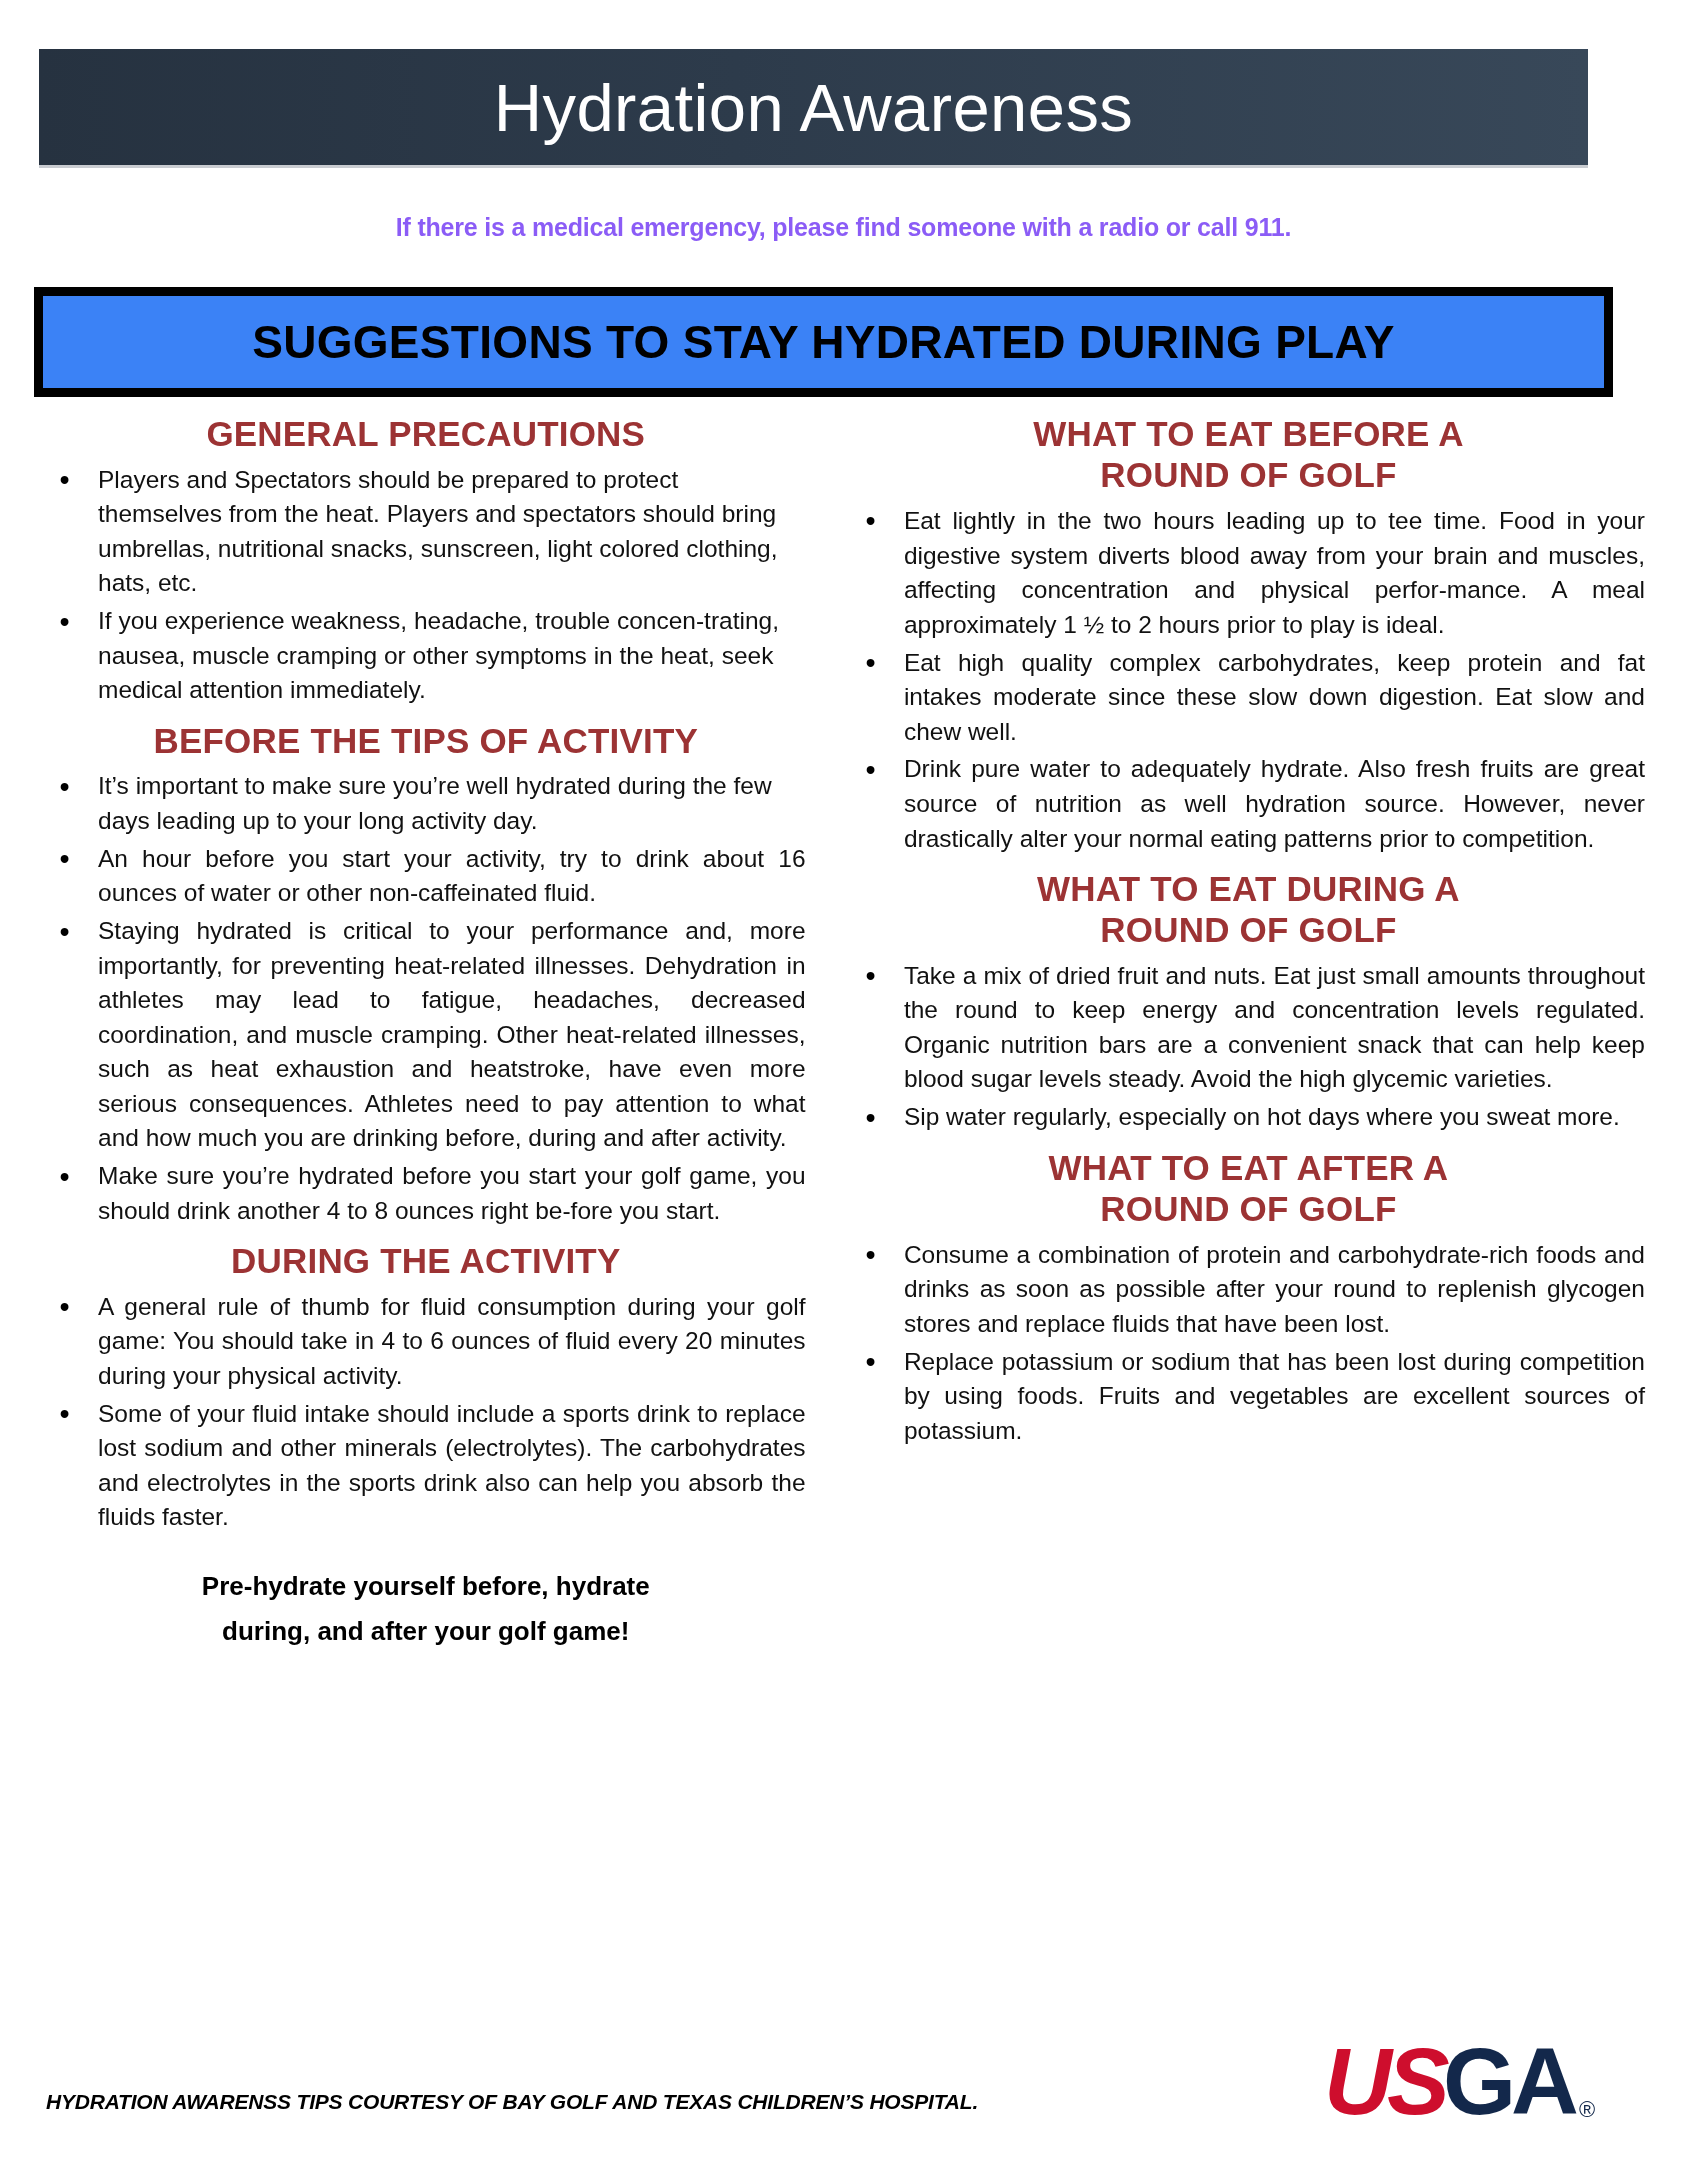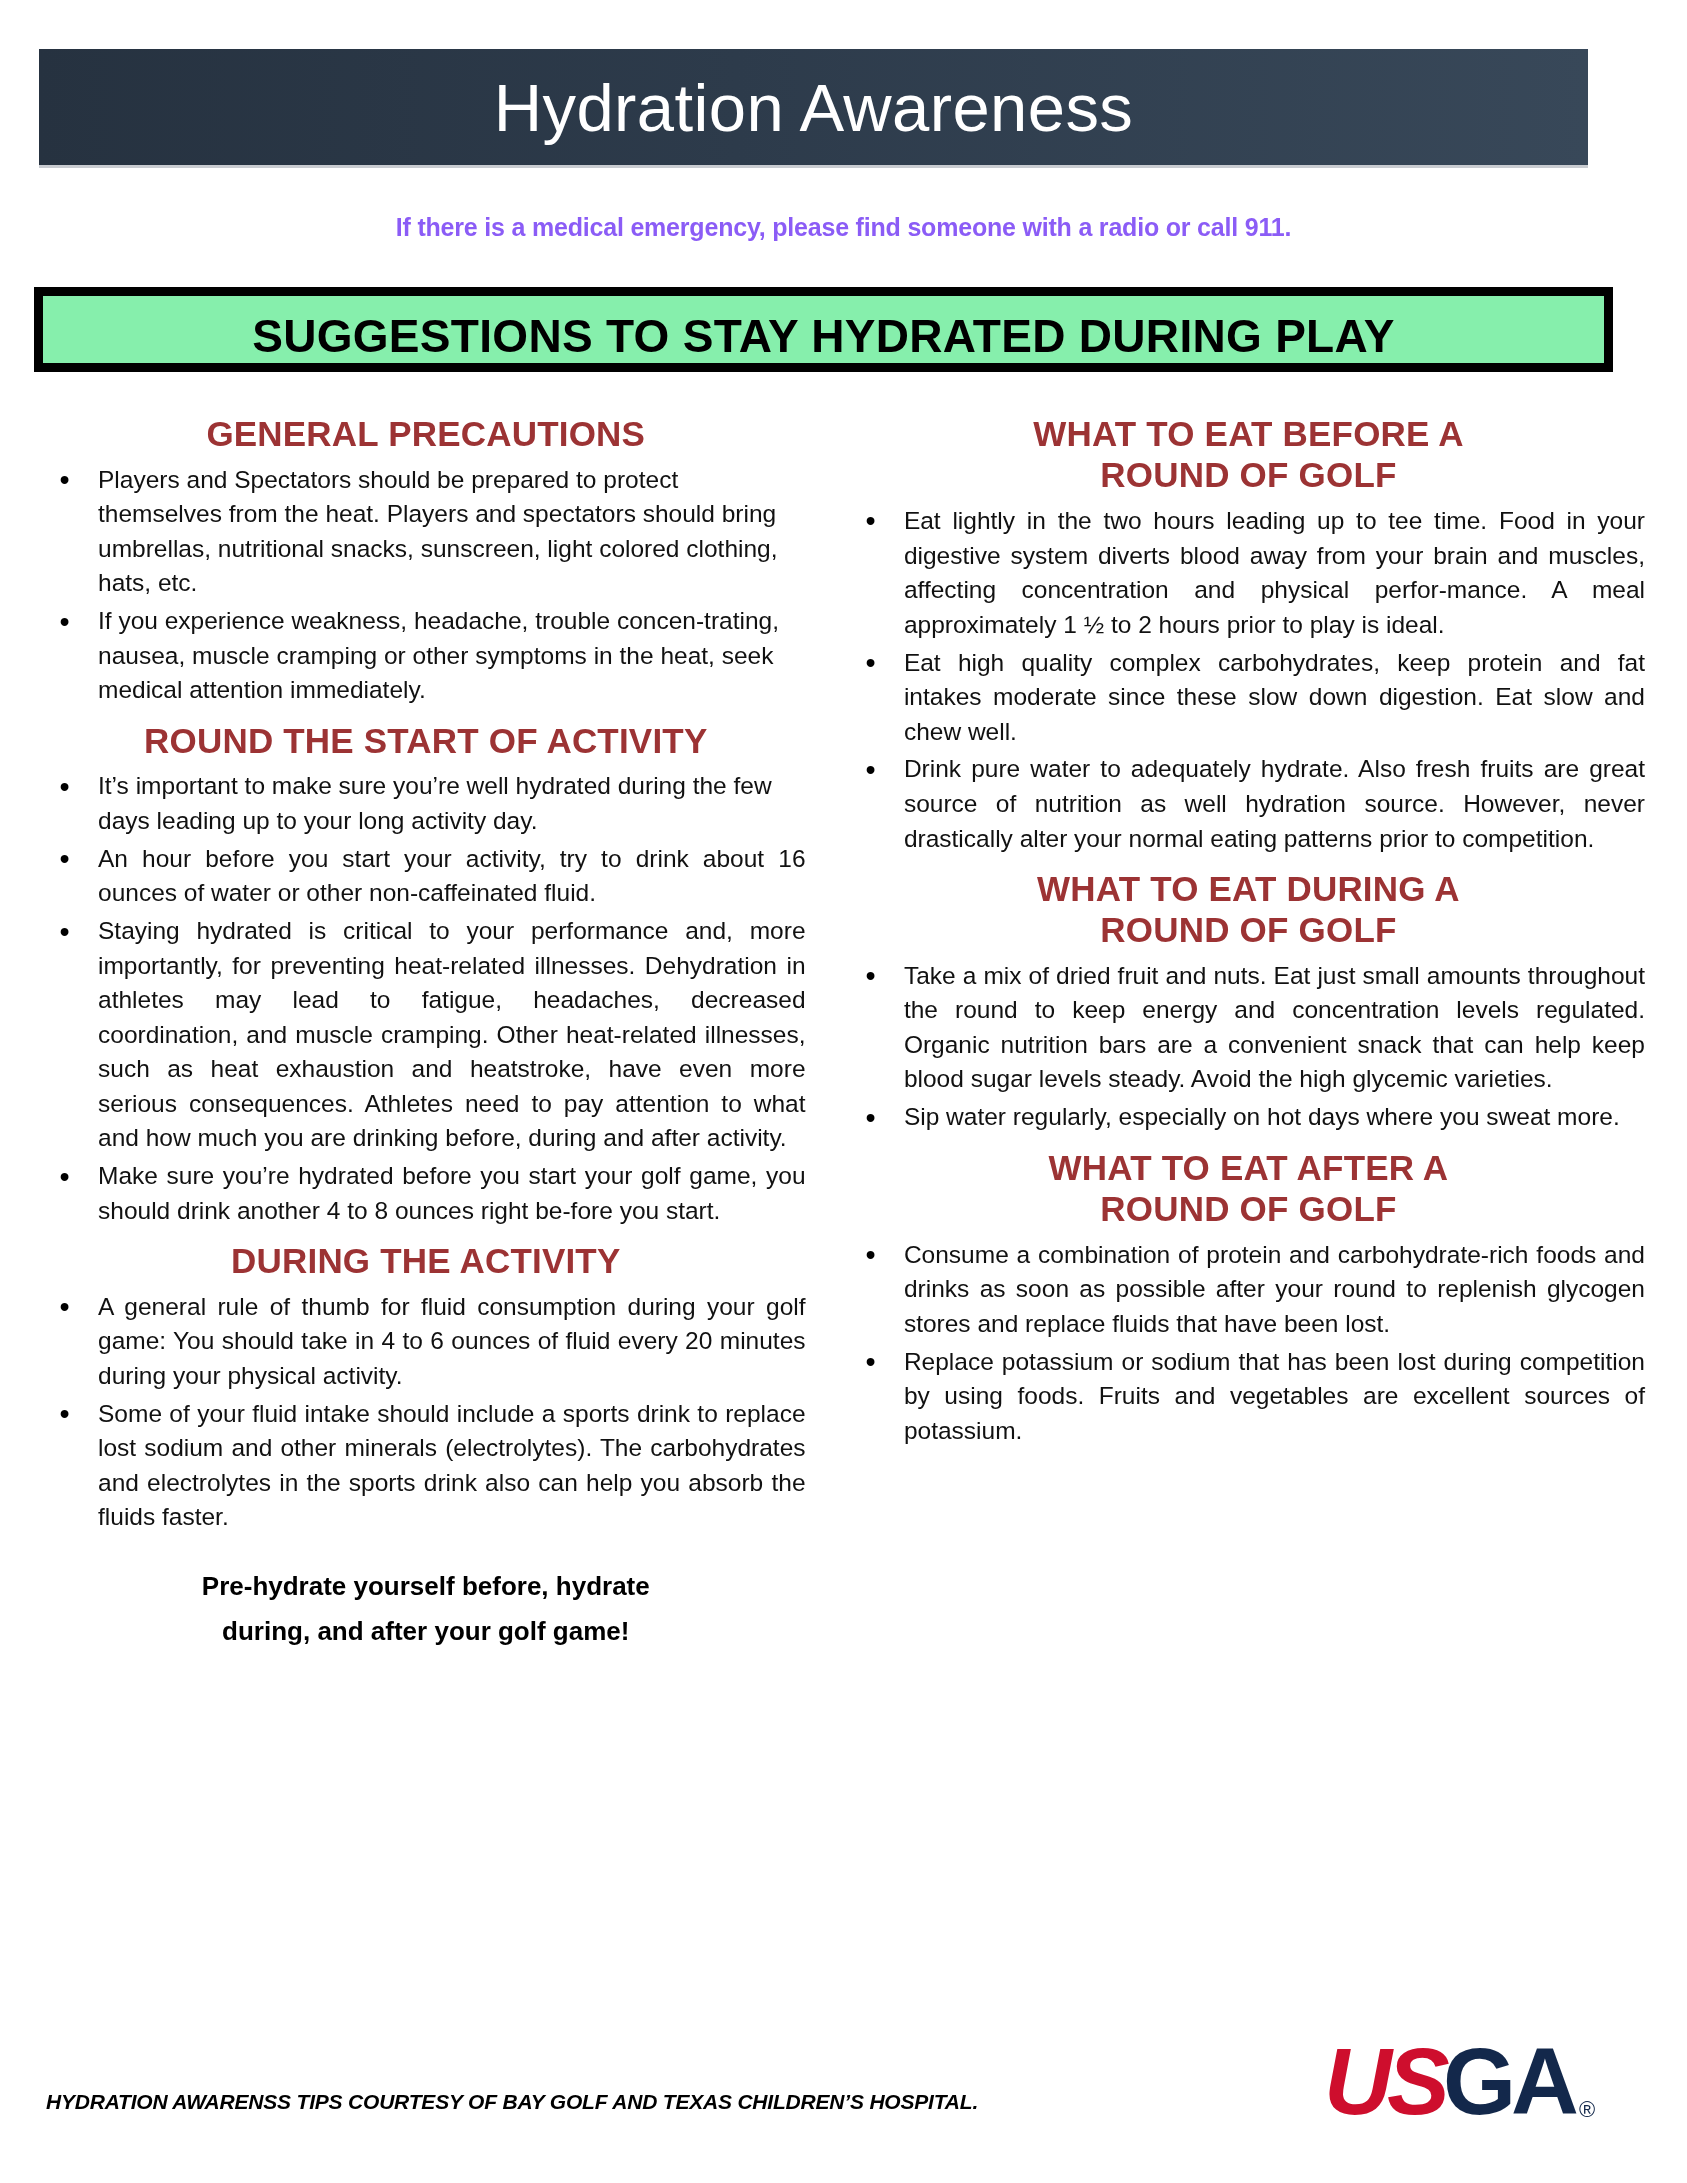--- a/index.html
+++ b/index.html
@@ -58,27 +58,27 @@
     font-weight: bold;
     letter-spacing: -0.2px;
   }
 
   
   .heading-box {
     position: absolute;
     left: 34px;
     top: 287px;
     width: 1579px;
-    height: 85px;
+    height: 110px;
     border: 9.3px solid #000000;
     box-sizing: border-box;
     display: flex;
-    align-items: flex-end;
+    align-items: center;
     justify-content: center;
-    background: #86efac;
+    background: #3b82f6;
   }
   .heading-box-text {
     font-size: 46px;
     font-weight: bold;
     letter-spacing: 0.3px;
     color: #000000;
     white-space: nowrap;
   }
 
   
@@ -214,21 +214,21 @@
   <div class="columns">
 
     <div class="col col-left">
 
       <div class="section-heading">GENERAL PRECAUTIONS</div>
       <ul class="bullets">
         <li class="plain gap-sm">Players and Spectators should be prepared to protect themselves from the heat.  Players and spectators should bring umbrellas, nutritional snacks, sunscreen, light colored clothing, hats, etc.</li>
         <li class="plain gap-sm">If you experience weakness, headache, trouble concen-trating, nausea, muscle cramping or other symptoms in the heat, seek medical attention immediately.</li>
       </ul>
 
-      <div class="section-heading sp-top">ROUND THE START OF ACTIVITY</div>
+      <div class="section-heading sp-top">BEFORE THE TIPS OF ACTIVITY</div>
       <ul class="bullets">
         <li class="plain">It’s important to make sure you’re well hydrated during the few days leading up to your long activity day.</li>
         <li class="justify loose">An hour before you start your activity, try to drink about 16 ounces of water or other non-caffeinated fluid.</li>
         <li class="justify loose">Staying hydrated is critical to your performance and, more importantly, for preventing heat-related illnesses. Dehydration in athletes may lead to fatigue, headaches, decreased coordination, and muscle cramping. Other heat-related illnesses, such as heat exhaustion and heatstroke, have even more serious consequences. Athletes need to pay attention to what and how much you are drinking before, during and after activity.</li>
         <li class="justify loose"> Make sure you’re hydrated before you start your golf game, you should drink another 4 to 8 ounces right be-fore you start.</li>
       </ul>
 
       <div class="section-heading sp-top">DURING THE ACTIVITY</div>
       <ul class="bullets">
         <li class="justify">A general rule of thumb for fluid consumption during your golf game: You should take in 4 to 6 ounces of fluid every 20 minutes during your physical activity.</li>

